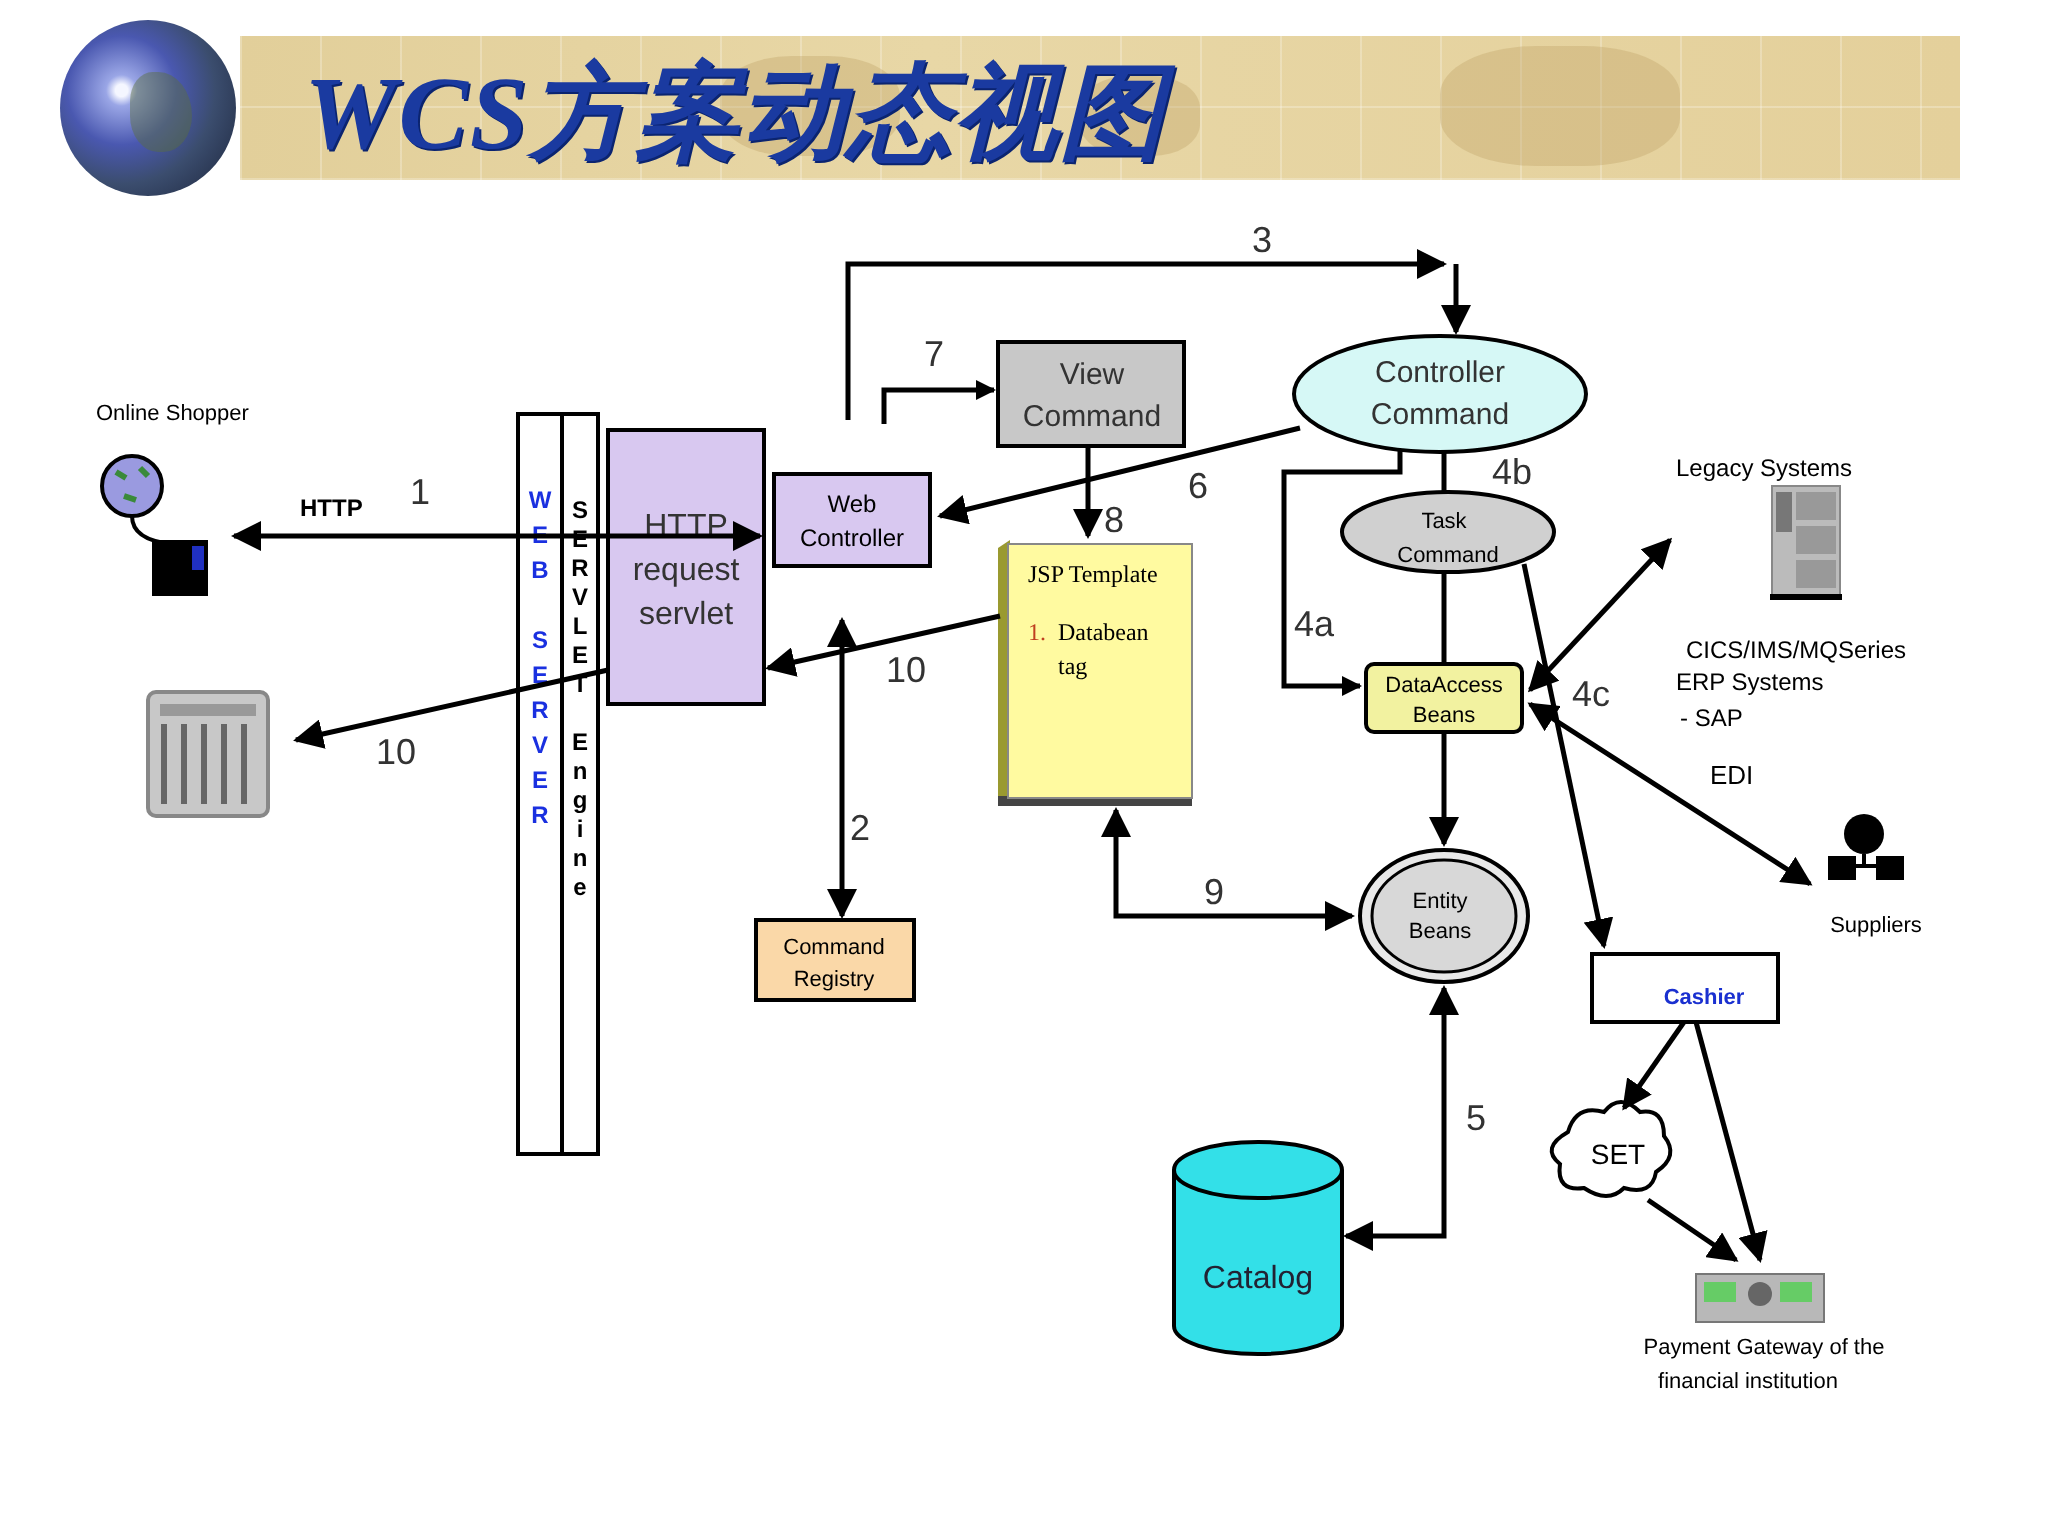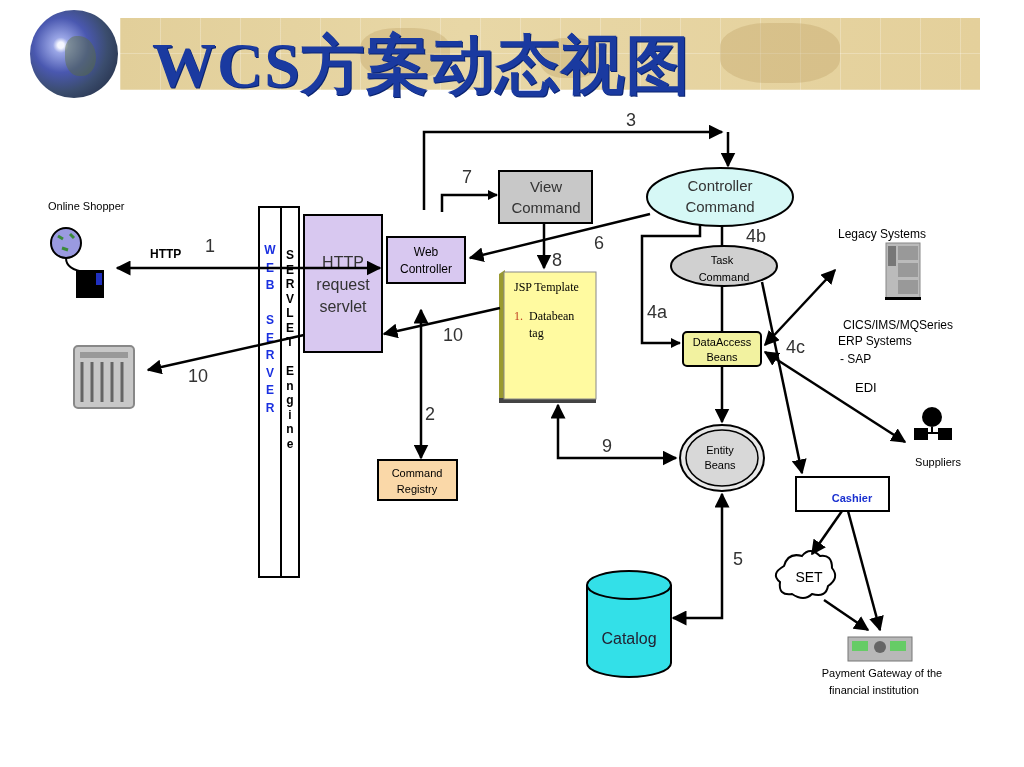--- a/index.html
+++ b/index.html
@@ -11,22 +11,22 @@
               repeating-linear-gradient(90deg, rgba(255,255,255,0.25) 0 1px, transparent 1px 40px),
               repeating-linear-gradient(0deg, rgba(255,255,255,0.25) 0 1px, transparent 1px 36px),
               linear-gradient(90deg,#e2cf9a,#e8d7a6 40%,#e4d09b); }
   .banner .blot { position:absolute; background:rgba(190,160,100,0.35); border-radius:40%; }
   .globe { position:absolute; left:30px; top:10px; width:88px; height:88px; border-radius:50%;
            background: radial-gradient(circle at 35% 40%, #f4f6ff 0 4%, #9aa6e6 10%, #4a58b0 35%, #3b4d6e 60%, #1a2238 100%); 
            box-shadow: 0 0 0 10px #fff; }
   .globe::after { content:""; position:absolute; left:40%; top:30%; width:35%; height:45%;
            background:rgba(90,110,60,0.45); border-radius:40% 60% 50% 50%; }
   .title { position:absolute; left:152px; top:22px; font-family:"Liberation Serif", serif;
-           font-size:64px; font-weight:bold; color:#1a3aa0; letter-spacing:1px;
-           text-shadow: 1px 1px 0 #0b2470; }
+           font-size:52px; font-weight:bold; color:#1a3aa0; letter-spacing:1px;
+           text-shadow: 1px 1px 0 #0b2470; font-style: italic; }
   svg text { font-family:"Liberation Sans", sans-serif; }
 </style>
 </head>
 <body>
 
 <div class="globe"></div>
 <div class="banner">
   <div class="blot" style="left:240px;top:10px;width:90px;height:50px;"></div>
   <div class="blot" style="left:420px;top:20px;width:60px;height:40px;"></div>
   <div class="blot" style="left:600px;top:5px;width:120px;height:60px;"></div>

